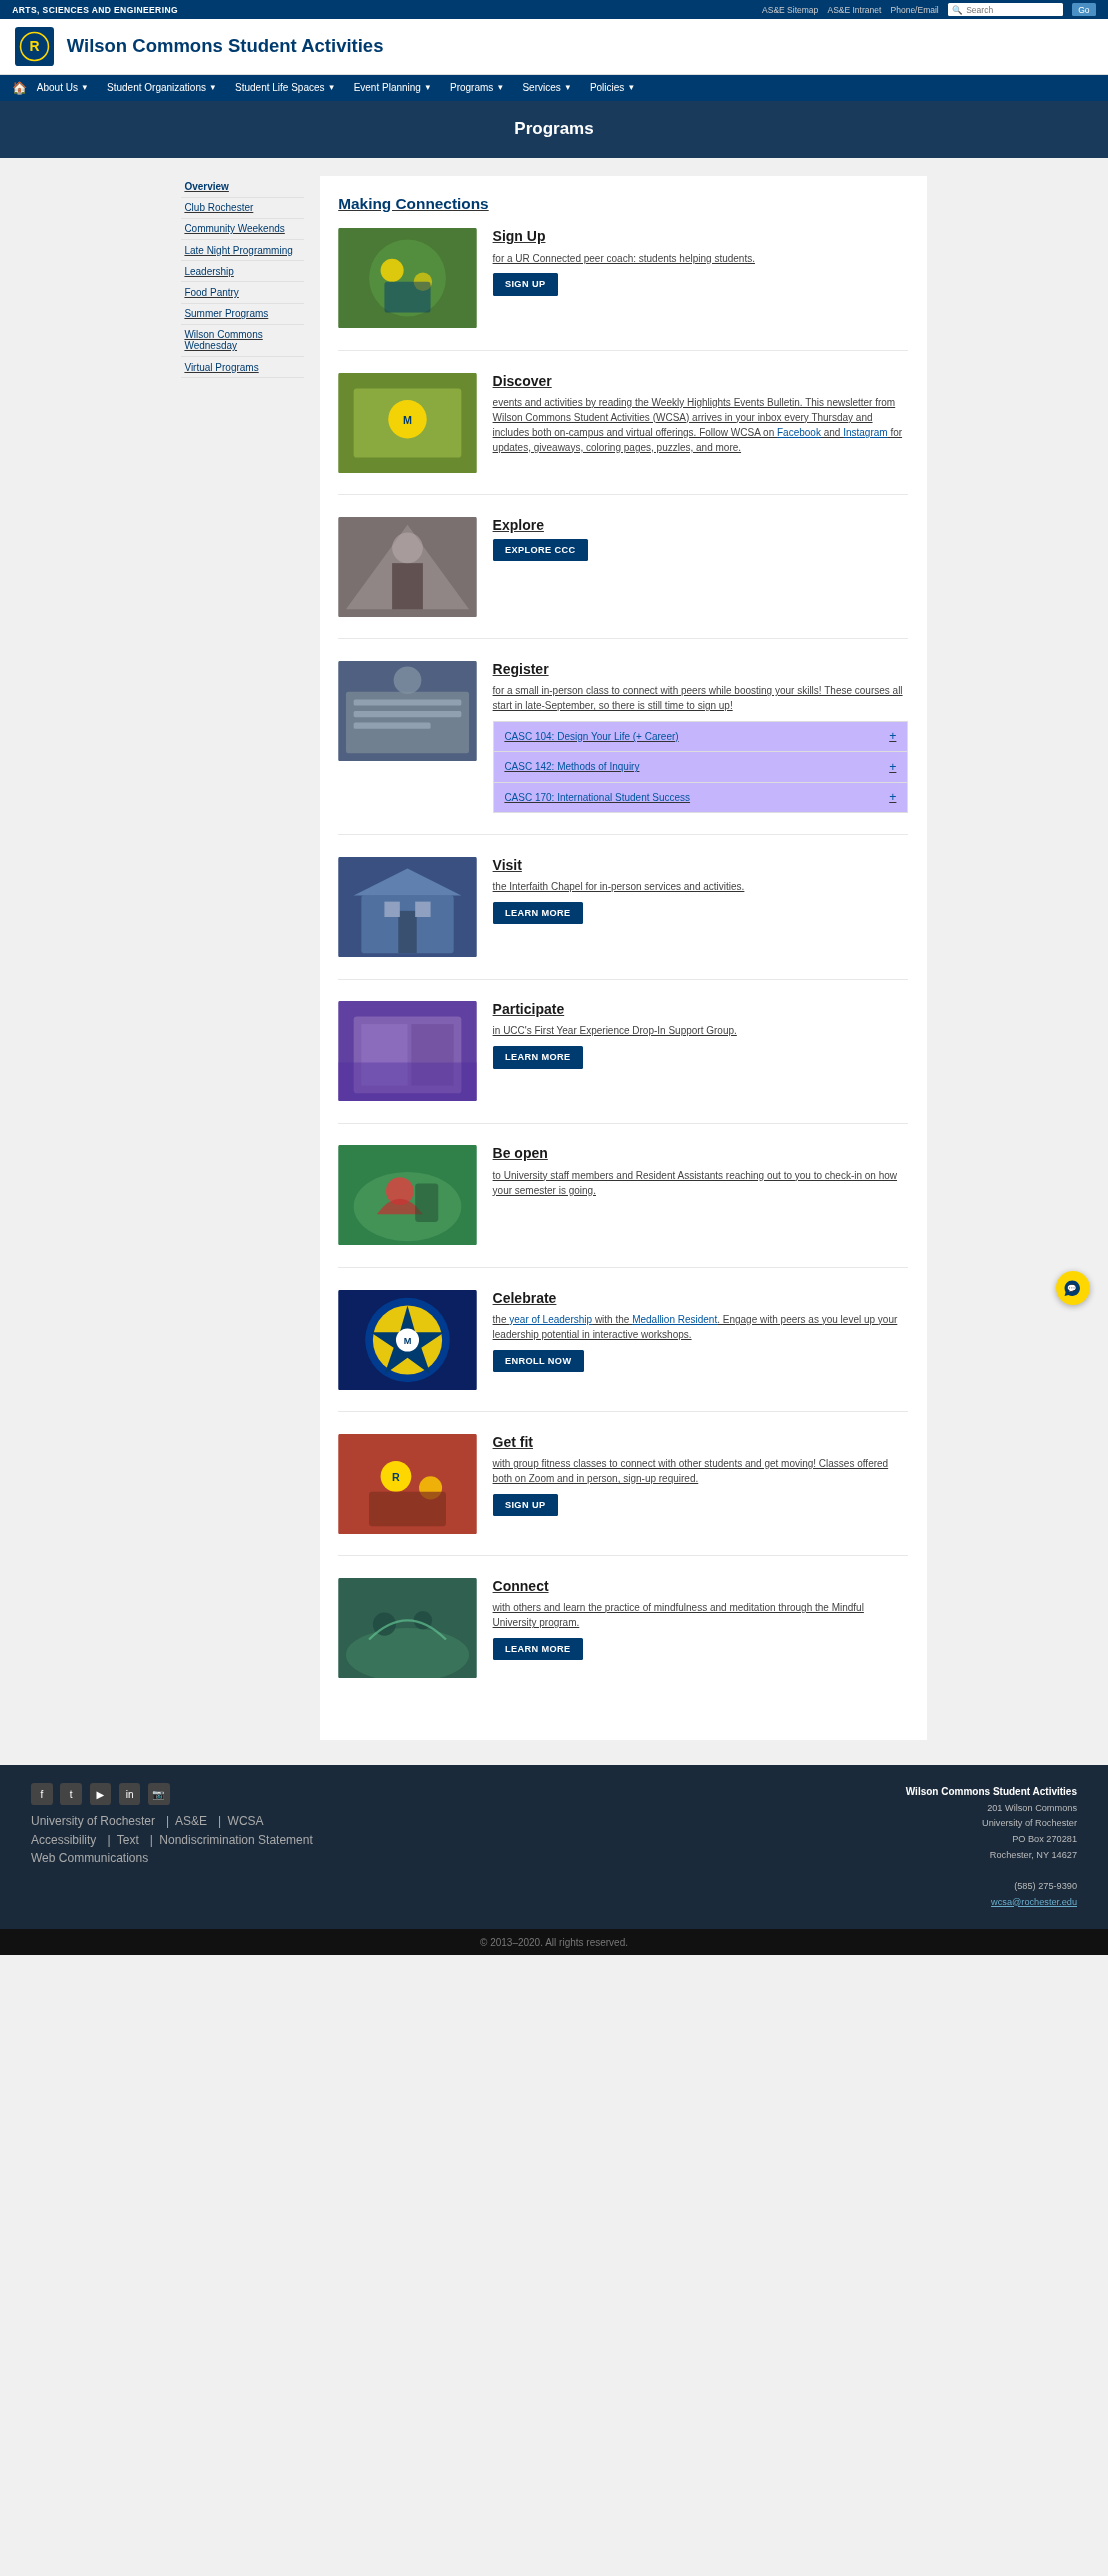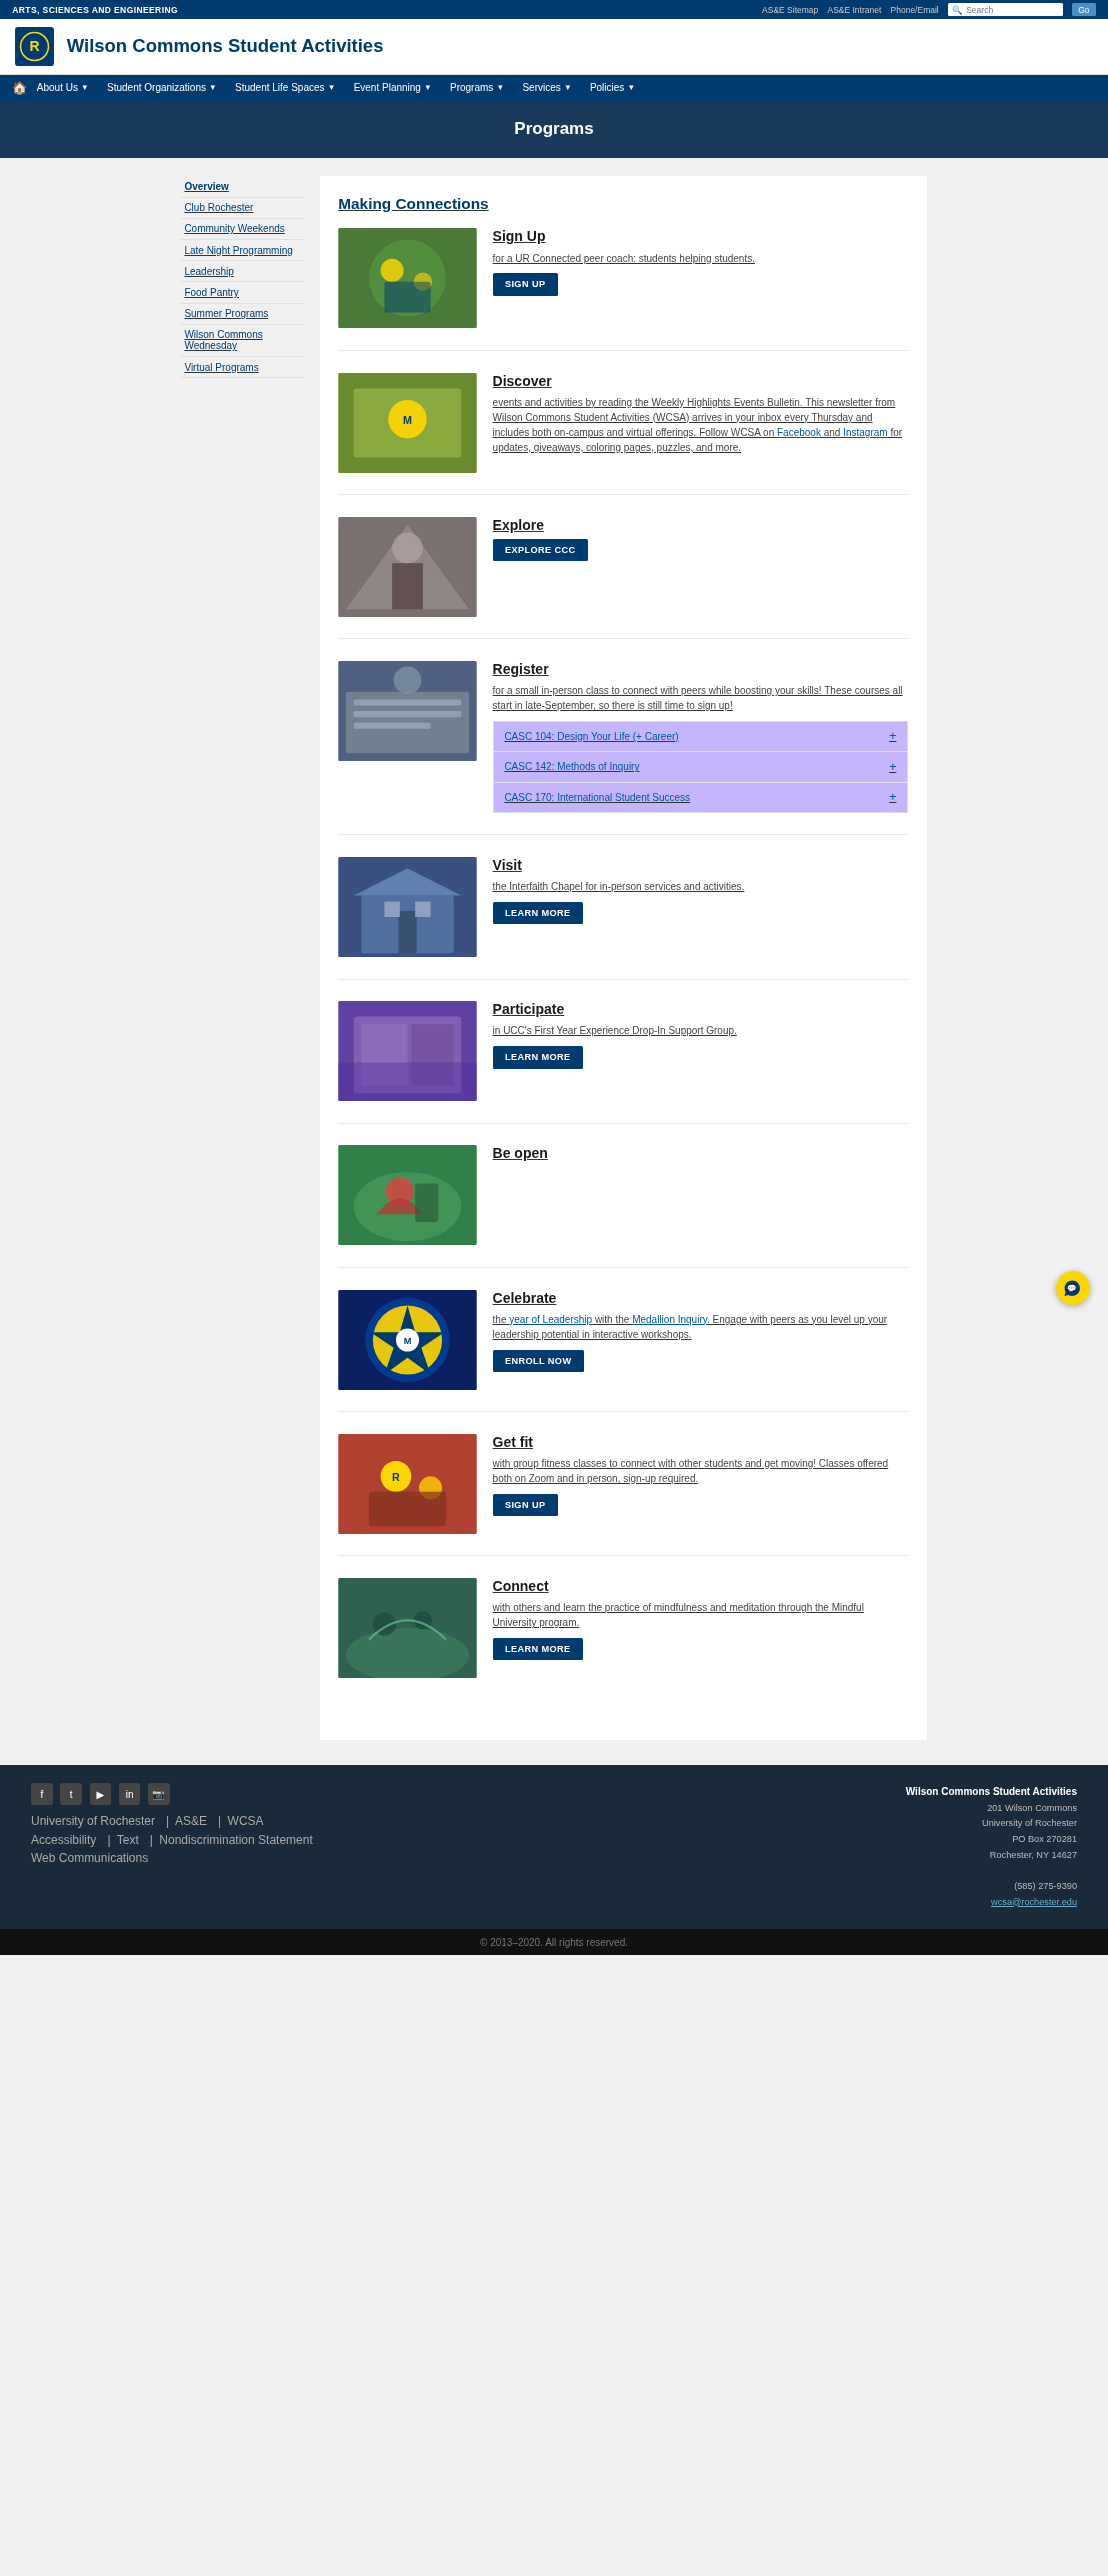--- a/index.html
+++ b/index.html
@@ -426,37 +426,38 @@
         <svg viewBox="0 0 180 130" xmlns="http://www.w3.org/2000/svg">
           <rect width="180" height="130" fill="#30804a"></rect>
           <ellipse cx="90" cy="80" rx="70" ry="45" fill="#50a060" opacity="0.6"></ellipse>
           <circle cx="80" cy="60" r="18" fill="#e04040" opacity="0.8"></circle>
           <path d="M50,90 Q80,50 110,90" fill="#c03030" opacity="0.7"></path>
           <rect x="100" y="50" width="30" height="50" fill="#204a30" opacity="0.5" rx="4"></rect>
         </svg>
       </div>
       <div class="program-body">
         <h3>Be open</h3>
+        <p>to University staff members and Resident Assistants reaching out to you to check-in on how your semester is going.</p>
       </div>
     </div>
 
     <div class="program-section">
       <div class="photo-sim celebrate">
         <svg viewBox="0 0 180 130" xmlns="http://www.w3.org/2000/svg" style="font-size:14px">
           <rect width="180" height="130" fill="#0a2060"></rect>
           <circle cx="90" cy="65" r="55" fill="#003b8f"></circle>
           <circle cx="90" cy="65" r="45" fill="#ffd700" opacity="0.9"></circle>
           <polygon points="90,20 100,55 138,55 108,75 120,110 90,88 60,110 72,75 42,55 80,55" fill="#003b6f"></polygon>
           <circle cx="90" cy="65" r="15" fill="#fff"></circle>
           <text x="90" y="70" text-anchor="middle" fill="#003b6f" font-size="12" font-weight="bold">M</text>
         </svg>
       </div>
       <div class="program-body">
         <h3>Celebrate</h3>
-        <p>the <a href="#">year of Leadership</a> with the <a href="#">Medallion Inquiry</a>. Engage with peers as you level up your leadership potential in interactive workshops.</p>
+        <p>the <a href="#">year of Leadership</a> with the <a href="#">Medallion Resident</a>. Engage with peers as you level up your leadership potential in interactive workshops.</p>
         <button class="btn-blue">ENROLL NOW</button>
       </div>
     </div>
 
     <div class="program-section">
       <div class="photo-sim get-fit">
         <svg viewBox="0 0 180 130" xmlns="http://www.w3.org/2000/svg" style="font-size:14px">
           <rect width="180" height="130" fill="#b04030"></rect>
           <circle cx="75" cy="55" r="20" fill="#ffd700"></circle>
           <text x="75" y="61" text-anchor="middle" fill="#003b6f" font-size="14" font-weight="bold">R</text>

